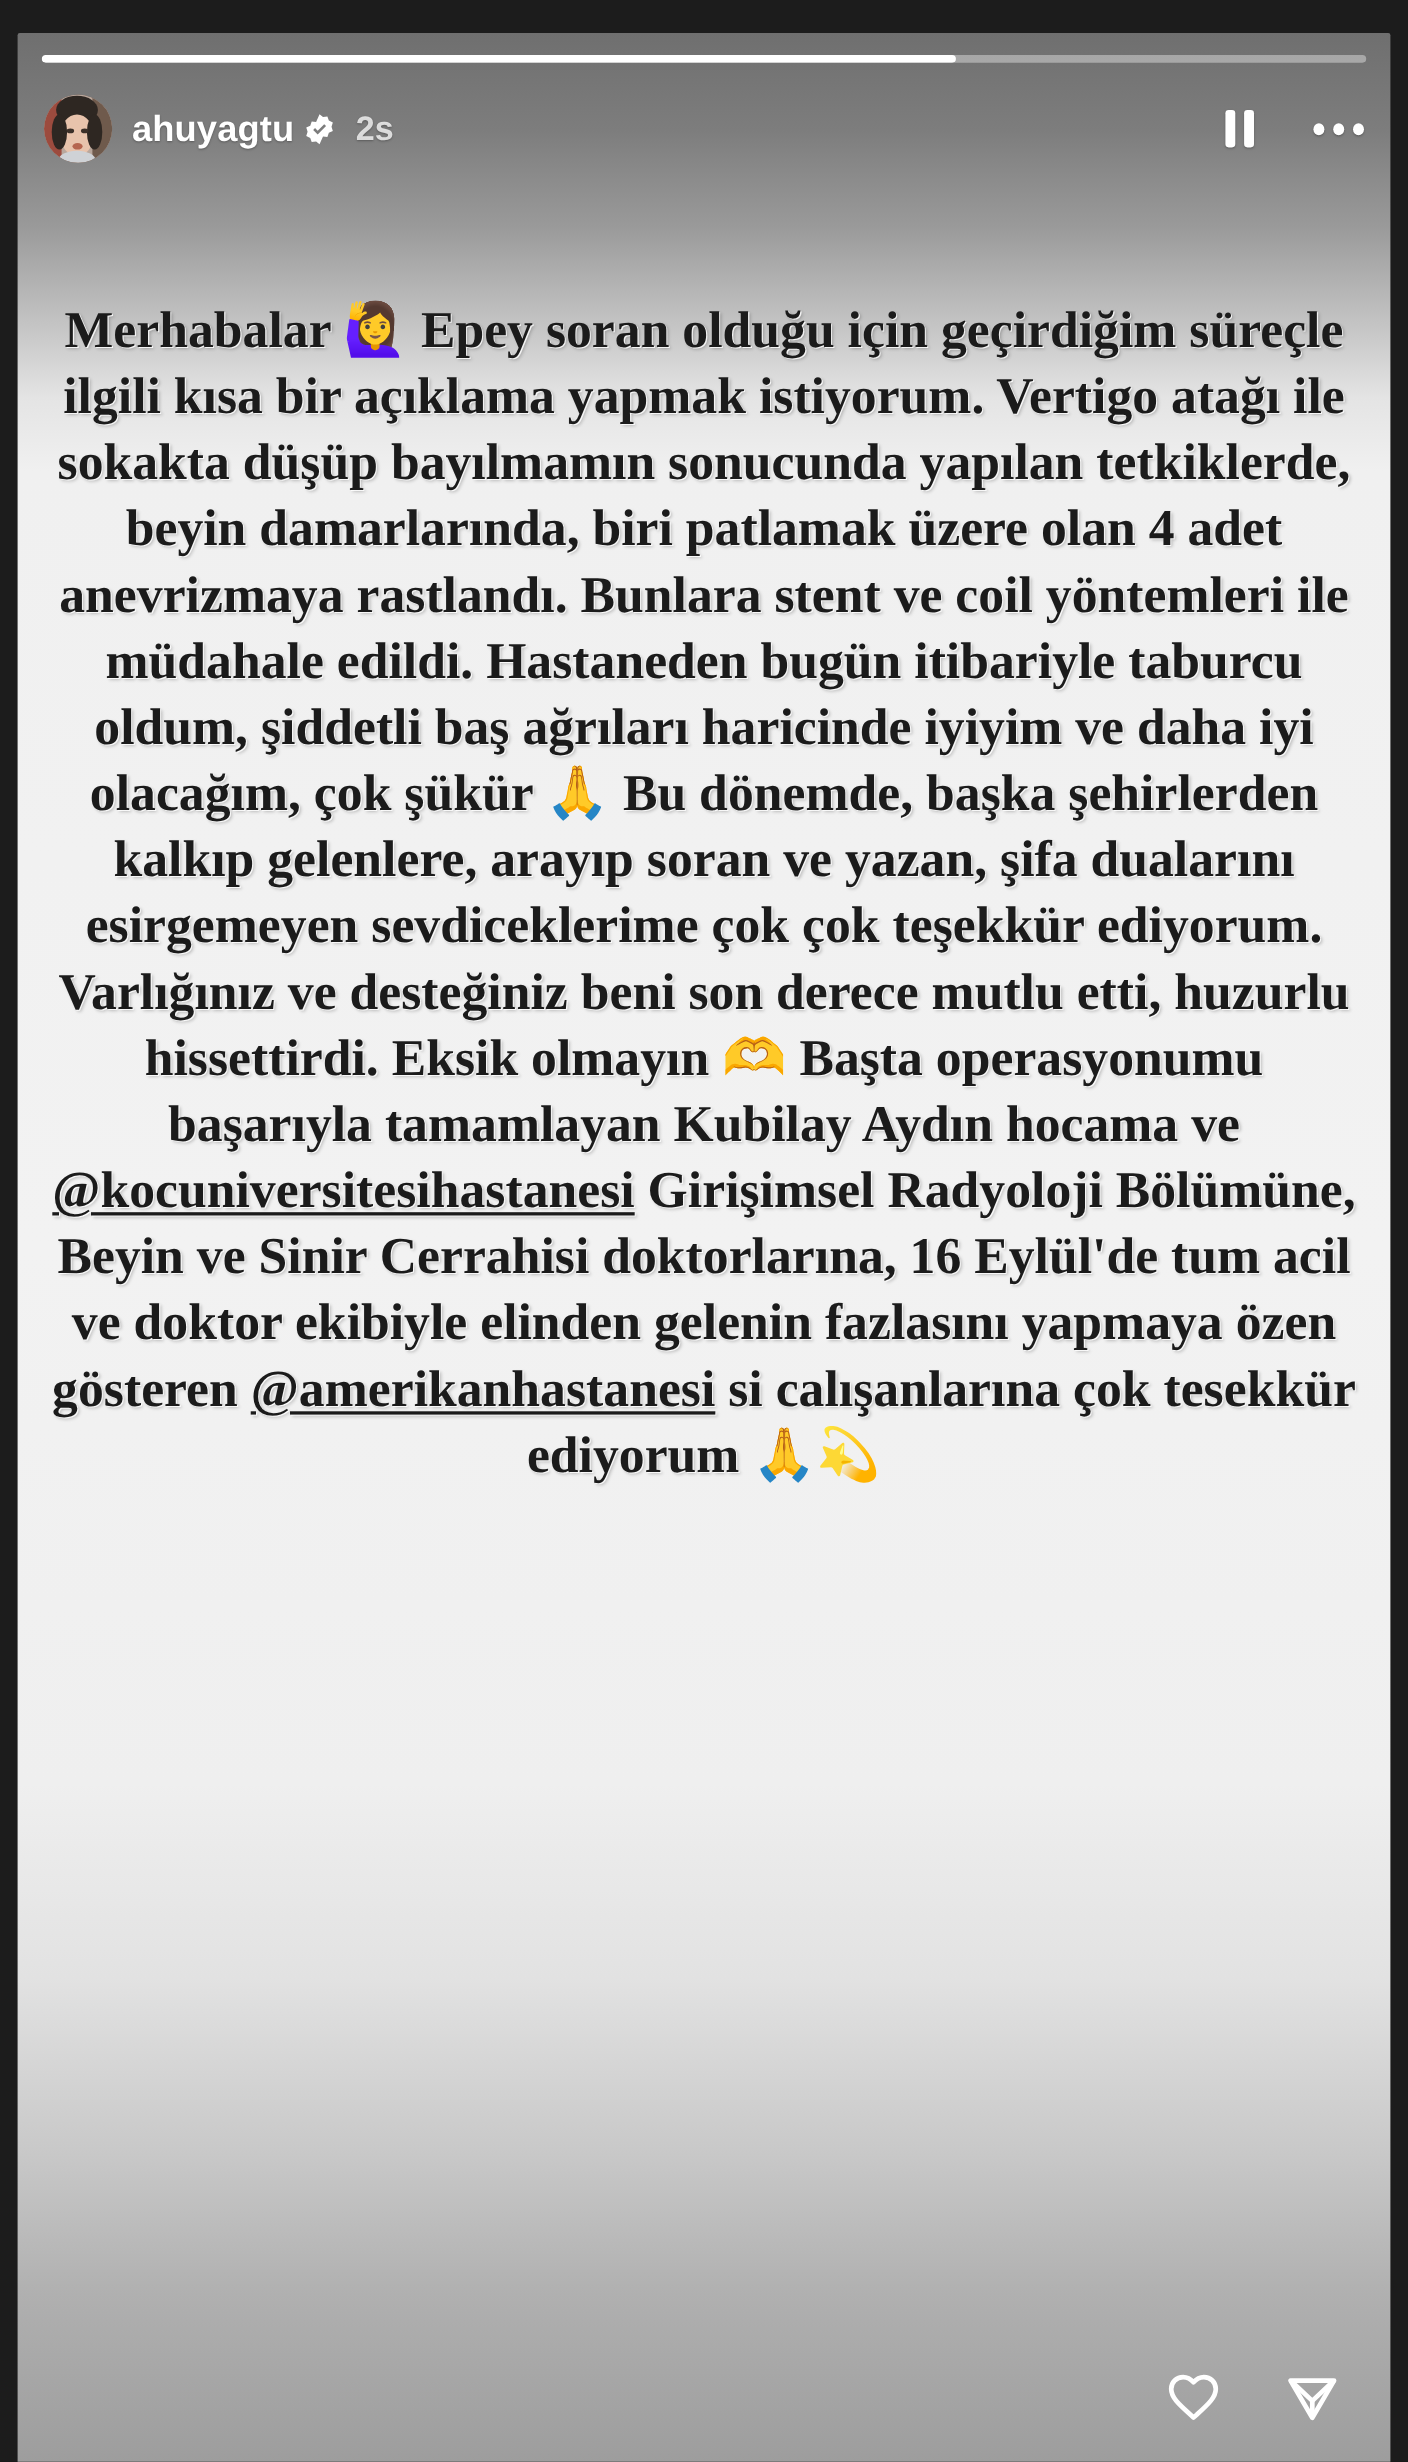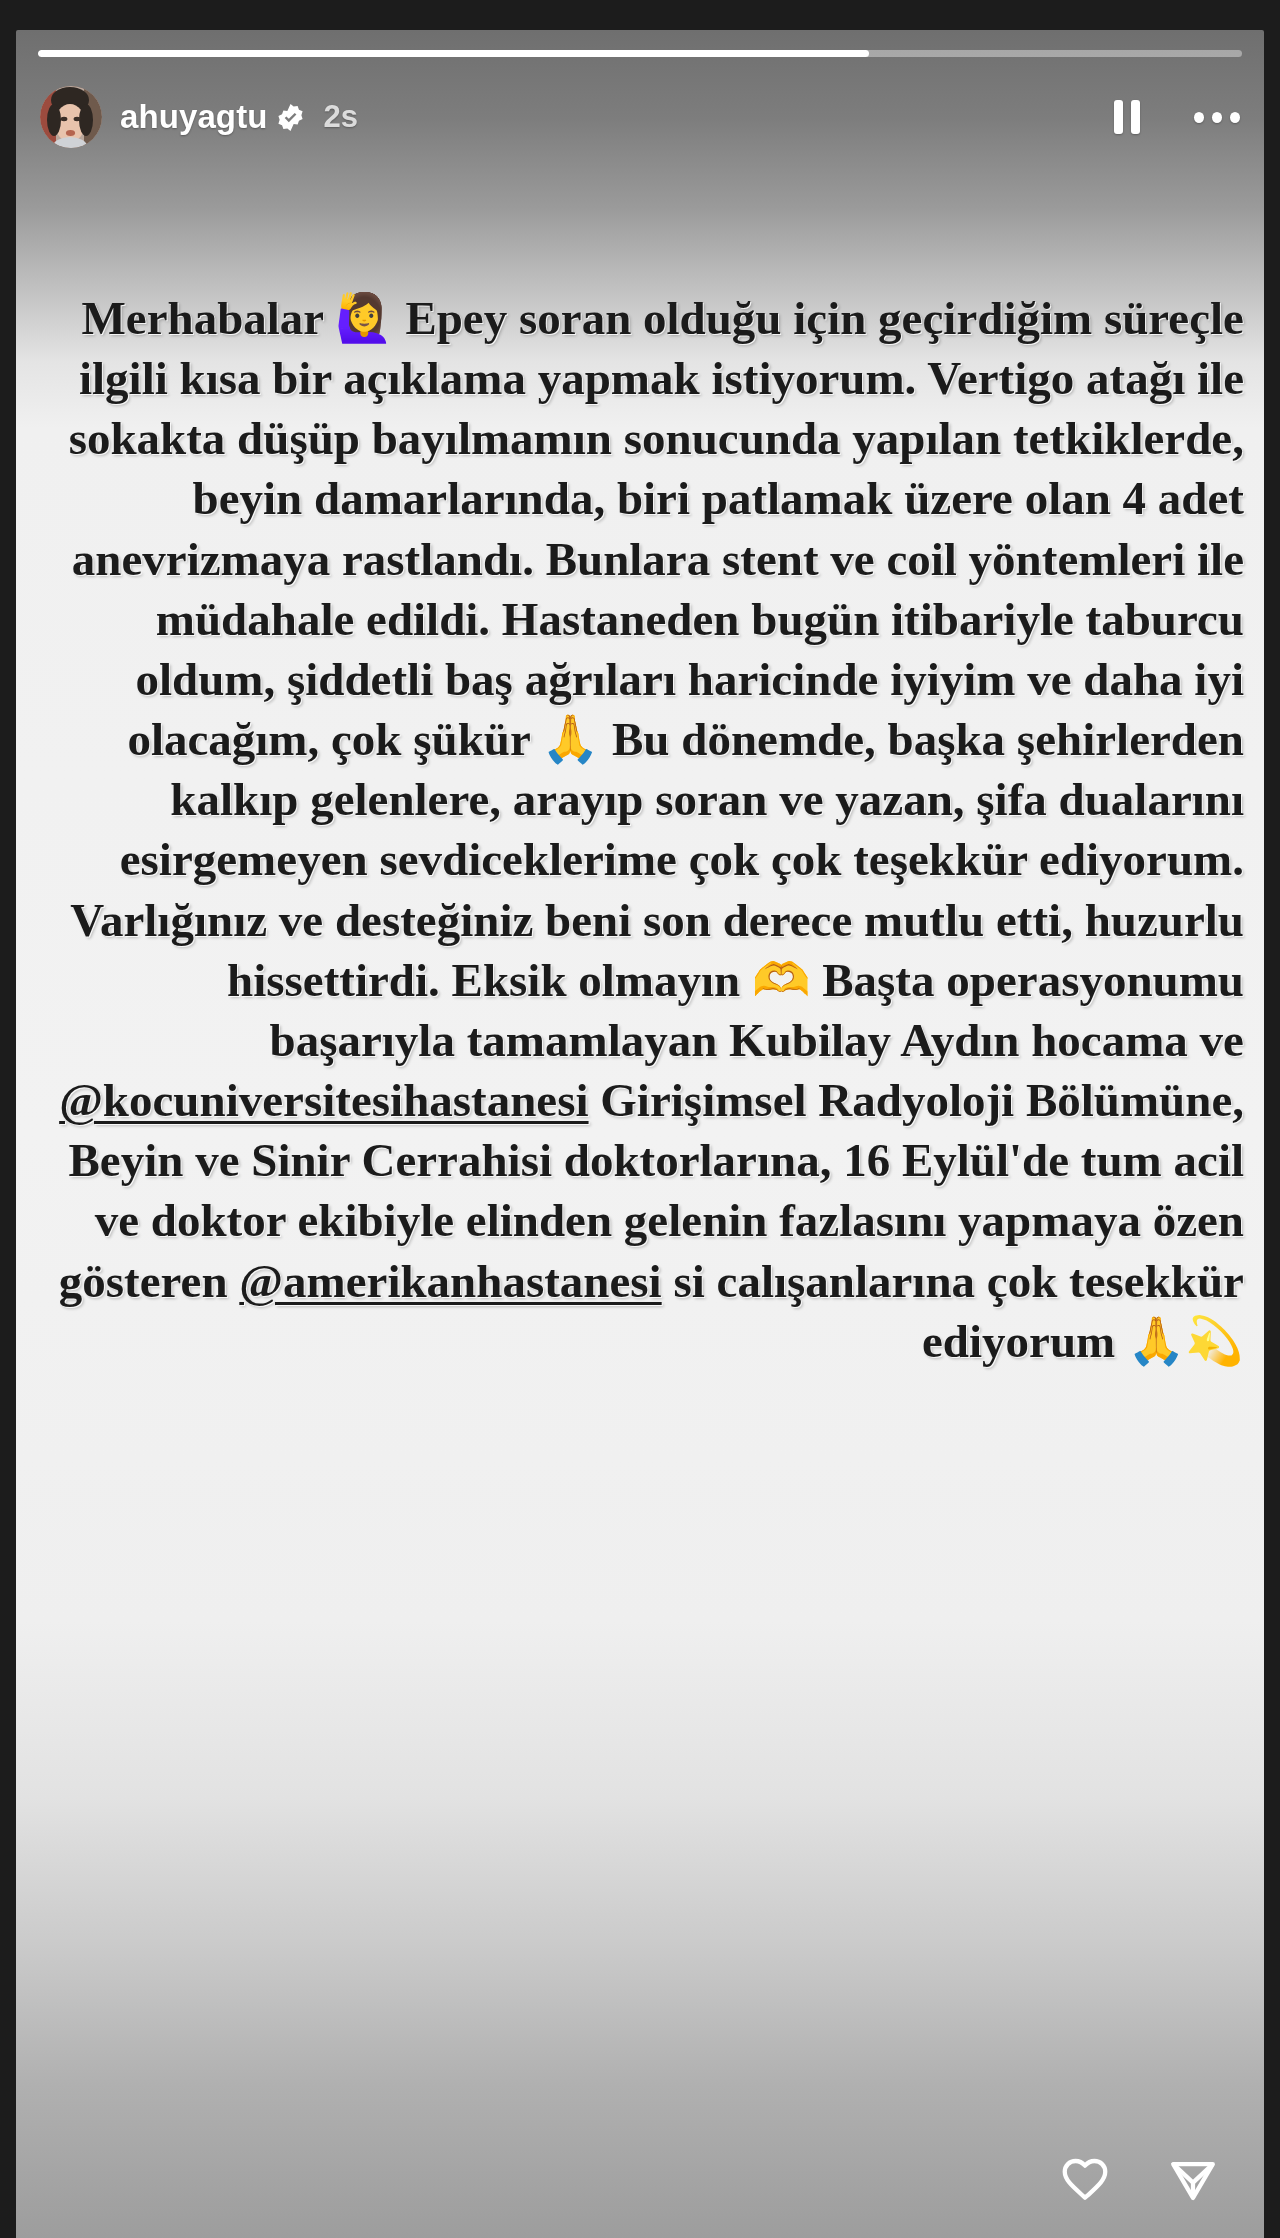--- a/index.html
+++ b/index.html
@@ -146,24 +146,24 @@
     width: 11px;
     height: 11px;
     border-radius: 50%;
     background: #fff;
     box-shadow: 0 1px 2px rgba(0,0,0,0.28);
   }
 
   
   .story-text {
     position: absolute;
-    top: 258px;
+    top: 240px;
     left: 20px;
     right: 20px;
-    text-align: right;
+    text-align: center;
     font-family: "Liberation Serif", "DejaVu Serif", serif;
     font-weight: bold;
     font-size: 47px;
     line-height: 1.28;
     color: #1b1b1b;
     text-shadow: 1px 1px 0 rgba(255,255,255,0.85), 2px 2px 3px rgba(0,0,0,0.22);
     word-wrap: break-word;
   }
   .story-text .mention {
     text-decoration: underline;

